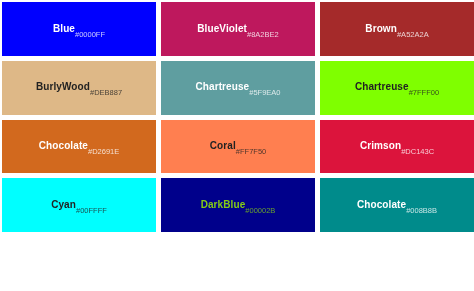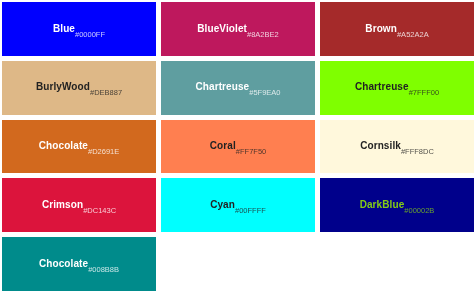--- a/index.html
+++ b/index.html
@@ -79,24 +79,20 @@
       <div class="swatch-hex">#7FFF00</div>
     </div>
     <div class="swatch" style="background-color: rgb(210, 105, 30); color: #ffffff;">
       <div class="swatch-name">Chocolate</div>
       <div class="swatch-hex">#D2691E</div>
     </div>
     <div class="swatch" style="background-color: rgb(255, 127, 80); color: rgb(34, 34, 34);">
       <div class="swatch-name">Coral</div>
       <div class="swatch-hex">#FF7F50</div>
     </div>
-    <div class="swatch" style="background-color: rgb(255, 248, 220); color: rgb(34, 34, 34);">
-      <div class="swatch-name">Cornsilk</div>
-      <div class="swatch-hex">#FFF8DC</div>
-    </div>
     <div class="swatch" style="background-color: rgb(220, 20, 60); color: rgb(255, 255, 255);">
       <div class="swatch-name">Crimson</div>
       <div class="swatch-hex">#DC143C</div>
     </div>
     <div class="swatch" style="background-color: rgb(0, 255, 255); color: rgb(34, 34, 34);">
       <div class="swatch-name">Cyan</div>
       <div class="swatch-hex">#00FFFF</div>
     </div>
     <div class="swatch" style="background-color: rgb(0, 0, 139); color: #84cc16;">
       <div class="swatch-name">DarkBlue</div>

